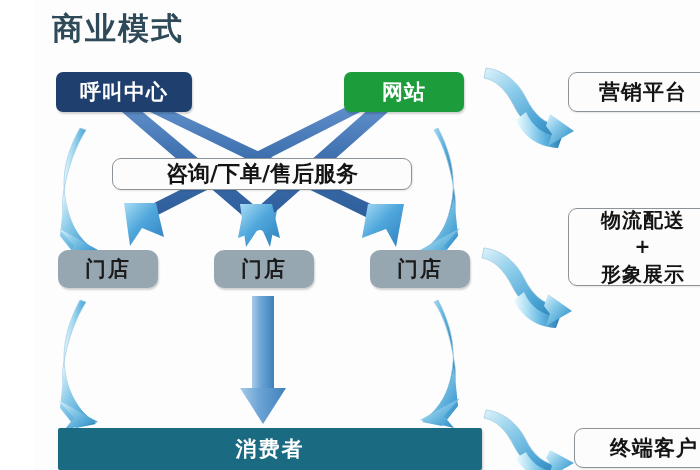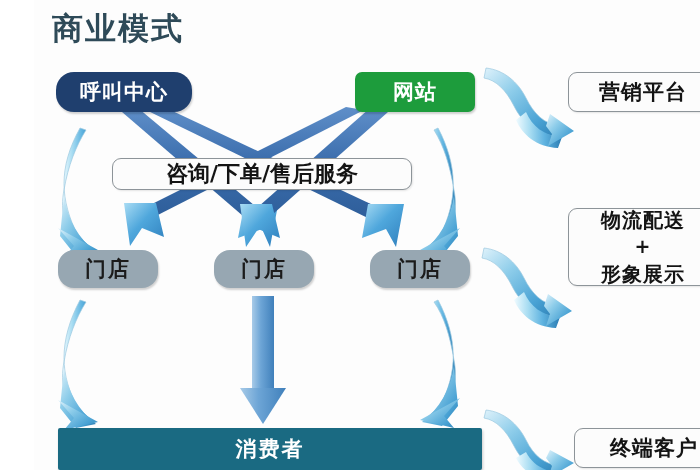--- a/index.html
+++ b/index.html
@@ -25,33 +25,33 @@
     display:flex;align-items:center;justify-content:center;
     text-align:center;
     font-weight:bold;
     line-height:1.15;
     box-sizing:border-box;
   }
   .node .lbl{display:block;white-space:nowrap;}
 
   .node-filled-navy{
     background:#1f3f6e;color:#ffffff;
-    border-radius:18px;
+    border-radius:7px;
     font-size:21px;letter-spacing:1px;
     box-shadow:1px 2px 2px rgba(0,0,0,.18);
   }
   .node-filled-green{
     background:#1d9c3c;color:#ffffff;
     border-radius:7px;
     font-size:21px;letter-spacing:1px;
     box-shadow:1px 2px 2px rgba(0,0,0,.18);
   }
   .node-filled-gray{
     background:#97a7b2;color:#1b1b1b;
-    border-radius:16px;
+    border-radius:10px;
     font-size:21px;letter-spacing:2px;
     box-shadow:1px 2px 2px rgba(0,0,0,.18);
   }
   .node-filled-teal{
     background:#1a6a82;color:#ffffff;
     border-radius:2px;
     font-size:21px;letter-spacing:2px;
     box-shadow:1px 2px 3px rgba(0,0,0,.2);
   }
   .node-outline{
@@ -185,21 +185,21 @@
       <polygon points="206,388 252,388 229,424" fill="url(#gStraight)"></polygon>
     </g>
   </svg>
 
   <div class="boxlayer">
 
     <div class="node node-filled-navy" style="left:22px;top:72px;width:136px;height:40px;">
       <span class="lbl">呼叫中心</span>
     </div>
 
-    <div class="node node-filled-green" style="left:321px;top:72px;width:120px;height:40px;">
+    <div class="node node-filled-green" style="left:310px;top:72px;width:120px;height:40px;">
       <span class="lbl">网站</span>
     </div>
 
     <div class="node node-outline" style="left:534px;top:72px;width:150px;height:40px;">
       <span class="lbl">营销平台</span>
     </div>
 
     <div class="node node-outline band-label" style="left:78px;top:158px;width:300px;height:32px;">
       <span class="lbl">咨询/下单/售后服务</span>
     </div>

